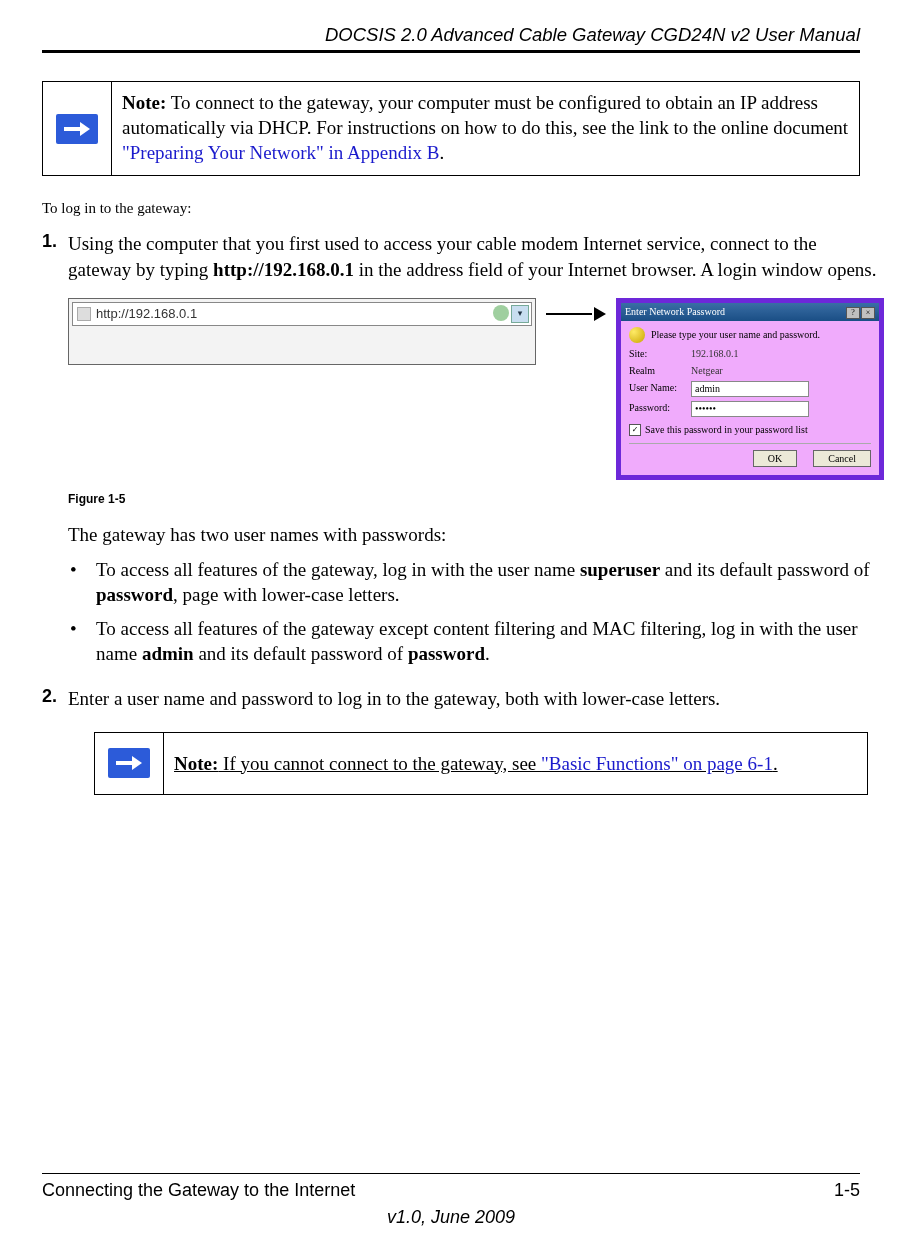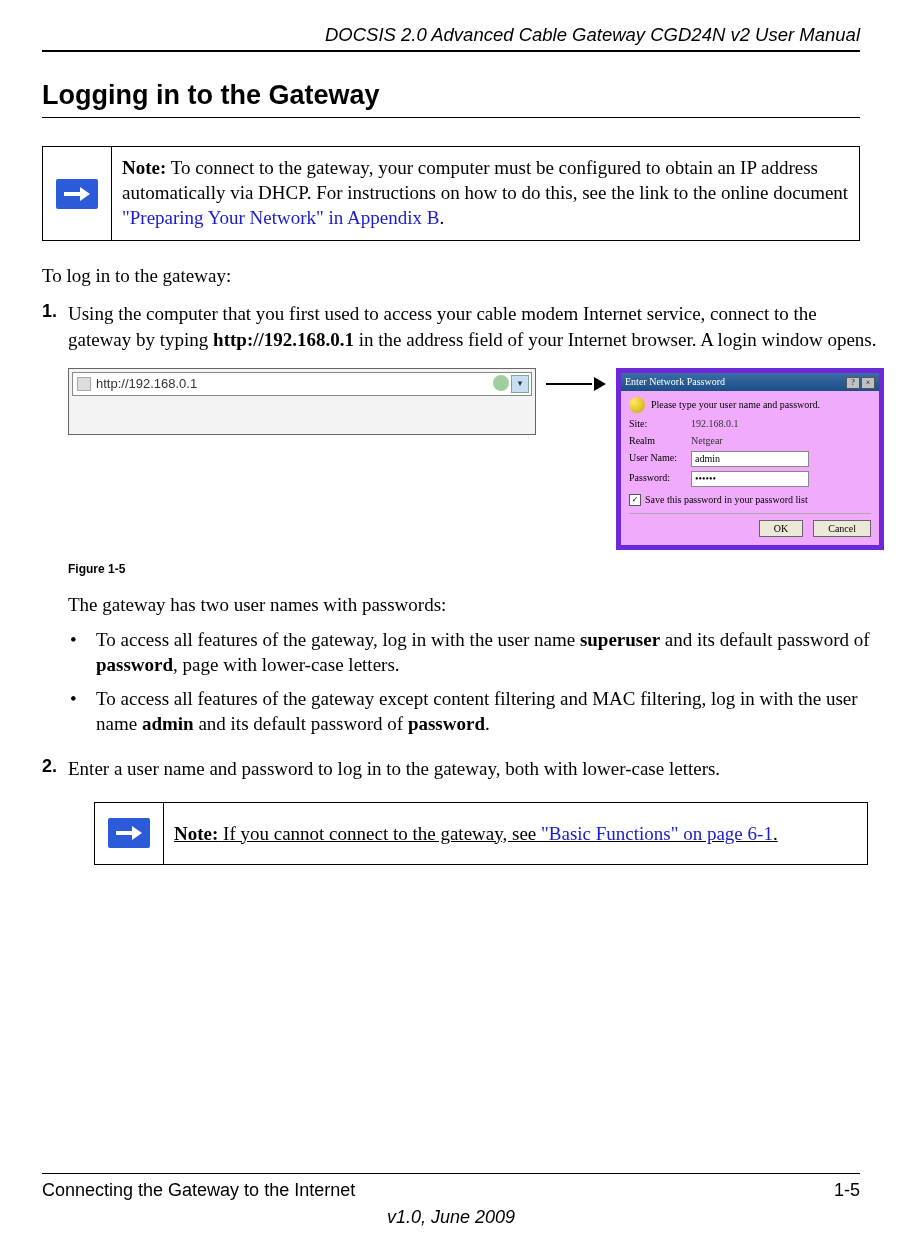--- a/index.html
+++ b/index.html
@@ -96,21 +96,21 @@
     top: 50%;
     width: 0;
     height: 0;
     border-left: 10px solid #fff;
     border-top: 7px solid transparent;
     border-bottom: 7px solid transparent;
     transform: translateY(-50%);
   }
   .intro {
     margin: 0 0 14px 0;
-    font-size: 19px;
+    font-size: 15px;
   }
   ol.steps {
     list-style: none;
     padding: 0;
     margin: 0;
   }
   ol.steps > li {
     display: flex;
     margin-bottom: 10px;
   }
@@ -270,21 +270,21 @@
     border: 1px solid #555;
     background: #fff;
     display: flex;
     align-items: center;
     justify-content: center;
     font-size: 8px;
   }
   .login-btns {
     display: flex;
     justify-content: flex-end;
-    gap: 10px;
+    gap: 16px;
     margin-top: 4px;
     border-top: 1px solid #aaa;
     padding-top: 6px;
   }
   .login-btn {
     border: 1px solid #666;
     background: #ece9d8;
     font-size: 10px;
     padding: 1px 14px;
   }
@@ -349,21 +349,20 @@
   }
 </style>
 </head>
 <body>
 
 <div class="page">
 
   <div class="header-line">DOCSIS 2.0 Advanced Cable Gateway CGD24N v2 User Manual</div>
   <hr class="rule">
 
-  <h1 class="section-title">Logging in to the Gateway</h1>
   <hr class="thin-rule">
 
   <div class="note-box">
     <div class="note-icon-cell">
       <div class="arrow-icon"></div>
     </div>
     <div class="note-text-cell">
       <span class="note-label">Note:</span><span> To connect to the gateway, your computer must be configured to obtain an IP address automatically via DHCP. For instructions on how to do this, see the link to the online document </span><span class="link">"Preparing Your Network" in Appendix B</span><span>.</span>
     </div>
   </div>

